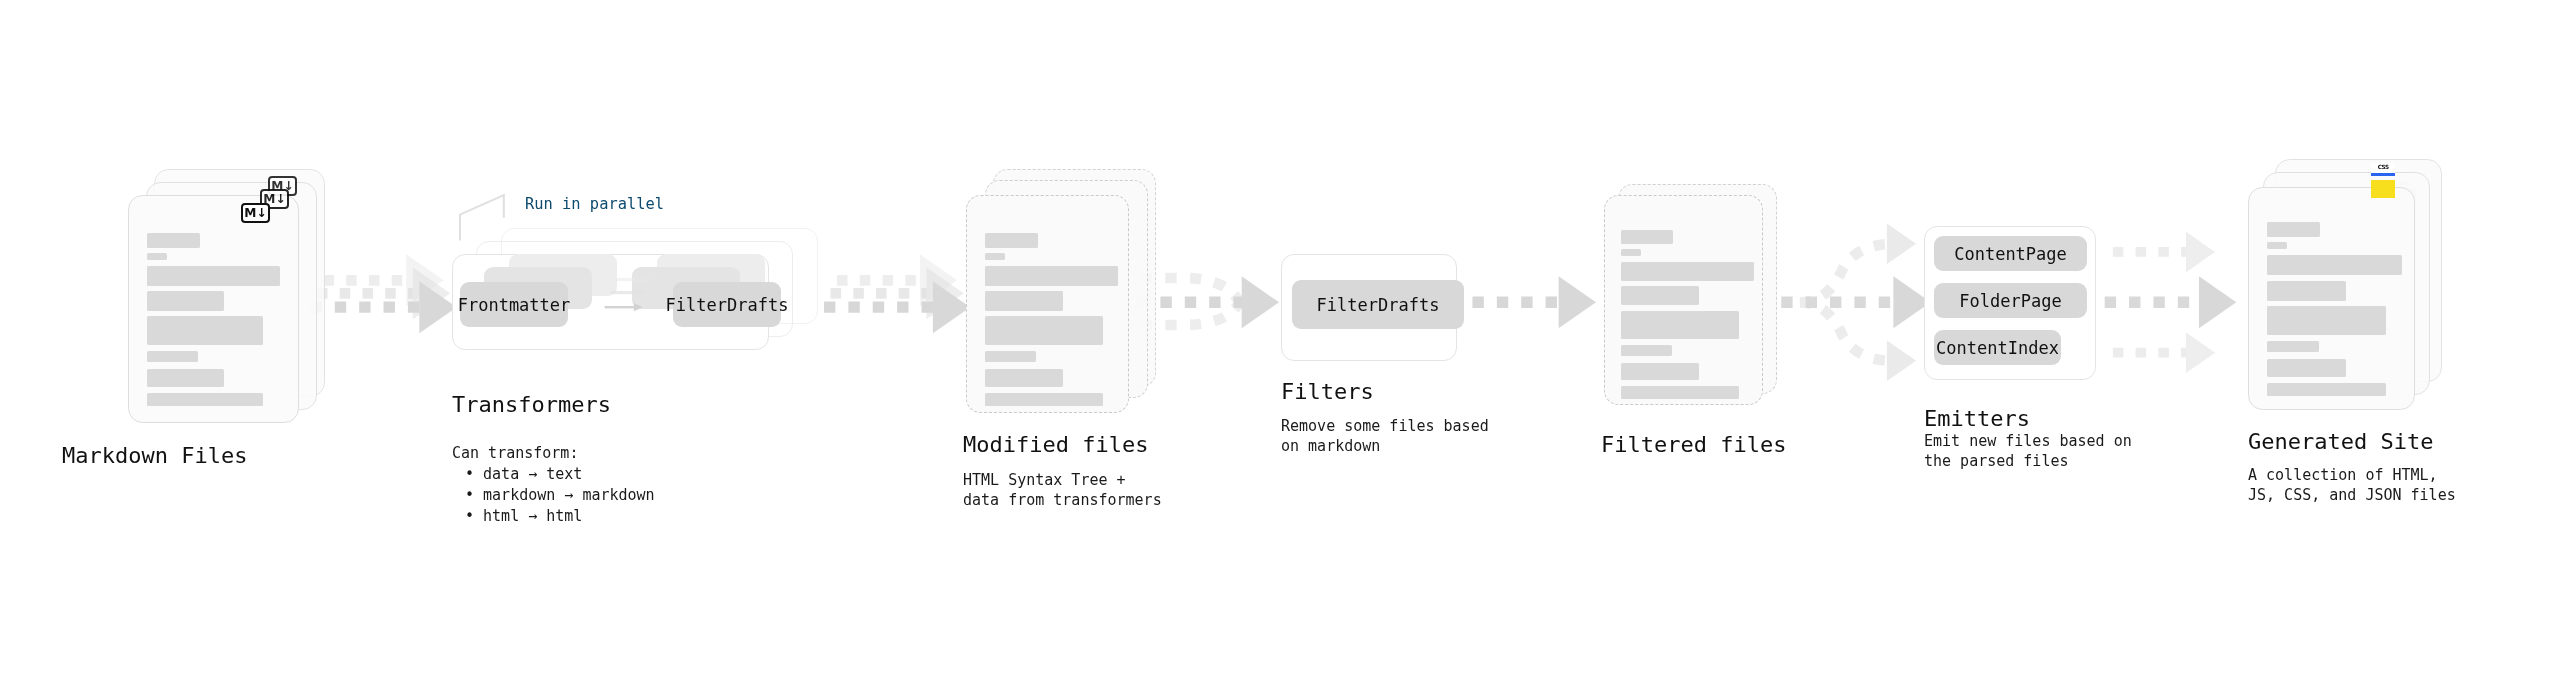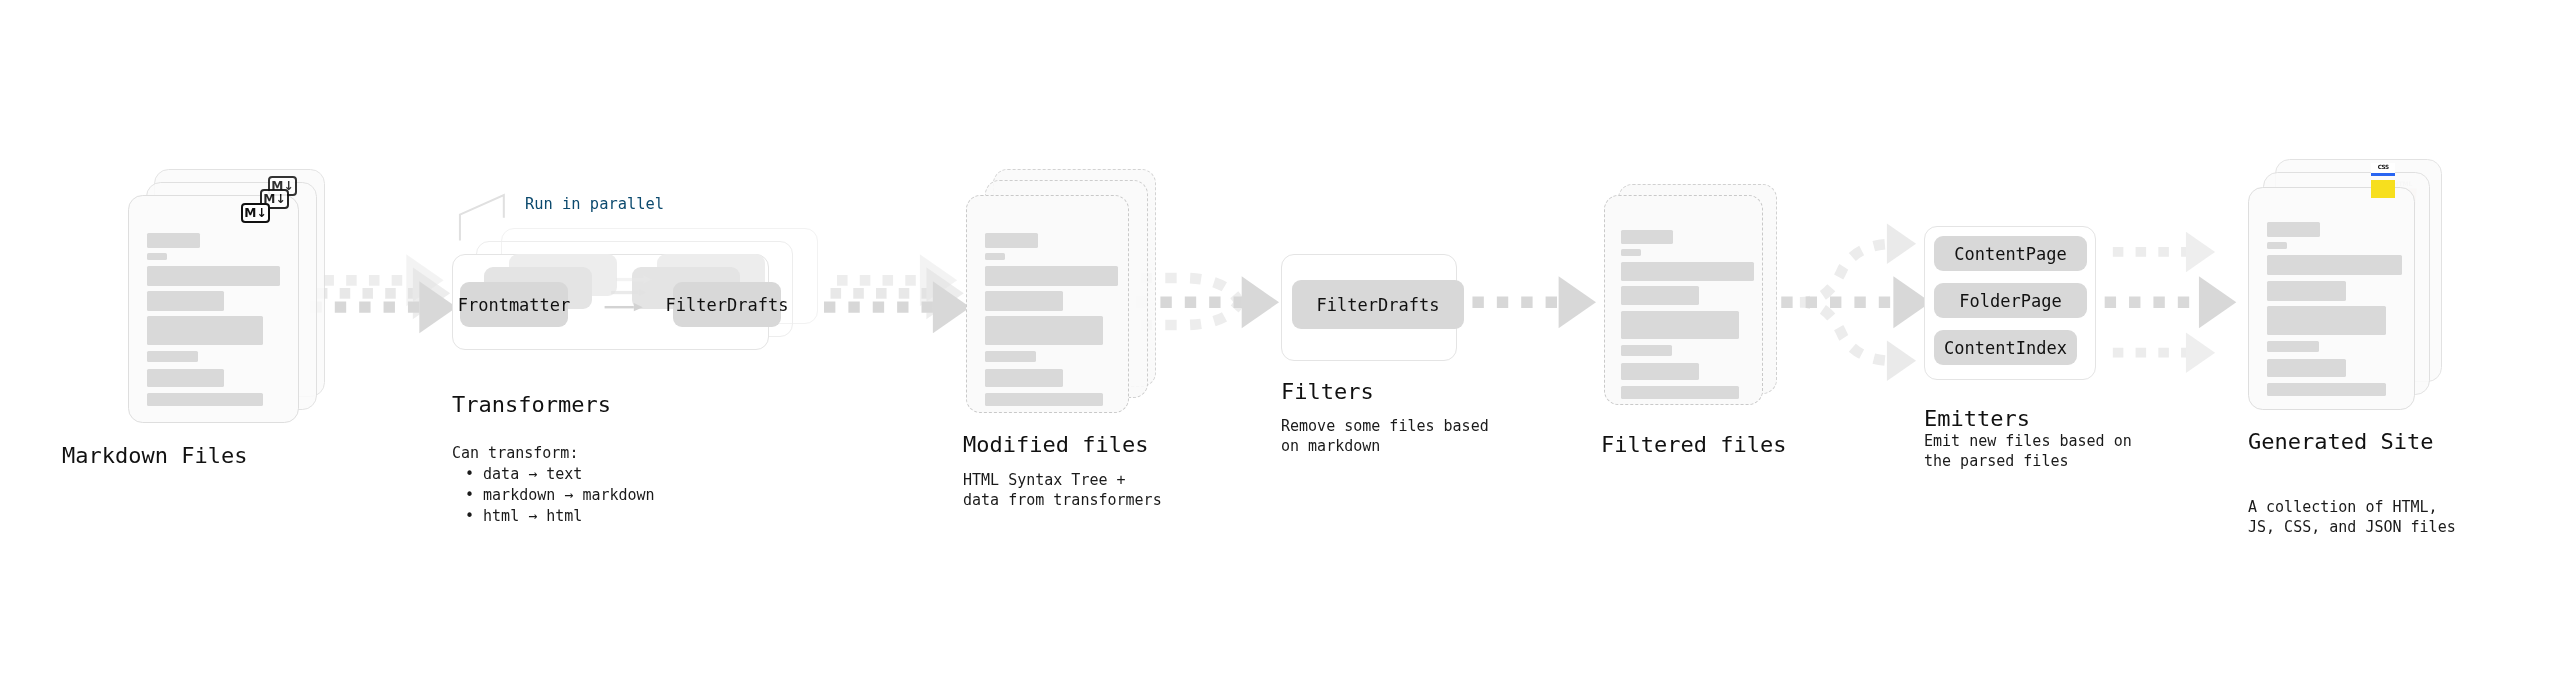--- a/index.html
+++ b/index.html
@@ -292,21 +292,21 @@
       <div class="bar" style="left:16.3px;top:190px;width:118px;height:13px;"></div>
     </div>
 
     <div class="caption" style="left:1601px;top:432px;">Filtered files</div>
   </div>
 
   <div>
     <div class="panel" style="left:1924px;top:226px;width:172px;height:154px;border-color:#e4e4e4;"></div>
     <div class="chip" style="left:1934px;top:236px;width:153px;height:35px;">ContentPage</div>
     <div class="chip" style="left:1934px;top:283px;width:153px;height:35px;">FolderPage</div>
-    <div class="chip" style="left:1934px;top:330px;width:143px;height:35px;">ContentIndex</div>
+    <div class="chip" style="left:1934px;top:330px;width:127px;height:35px;">ContentIndex</div>
 
     <div class="caption" style="left:1924px;top:406px;">Emitters</div>
     <div class="subcap" style="left:1924px;top:431px;">Emit new files based on
 the parsed files</div>
   </div>
 
   <div>
     <div class="doc" style="left:2275px;top:159px;width:167px;height:223px;opacity:.85;"></div>
     <div class="doc" style="left:2263px;top:172px;width:167px;height:223px;opacity:.9;"></div>
     <div class="doc" style="left:2248px;top:187px;width:167px;height:223px;">
@@ -317,18 +317,18 @@
       <div class="bar" style="left:18px;top:118px;width:119px;height:29px;"></div>
       <div class="bar" style="left:18px;top:153px;width:52px;height:11.4px;"></div>
       <div class="bar" style="left:18px;top:171px;width:79px;height:18px;"></div>
       <div class="bar" style="left:18px;top:195px;width:119px;height:13px;"></div>
     </div>
 
     <div class="css-badge" style="left:2371px;top:163px;">CSS</div>
     <div class="js-badge" style="left:2371px;top:180px;"></div>
 
     <div class="caption" style="left:2248px;top:429px;">Generated Site</div>
-    <div class="subcap" style="left:2248px;top:465px;margin-top:32px;">A collection of HTML,
+    <div class="subcap" style="left:2248px;top:465px;">A collection of HTML,
 JS, CSS, and JSON files</div>
   </div>
 
 </div>
 
 
 </body></html>

